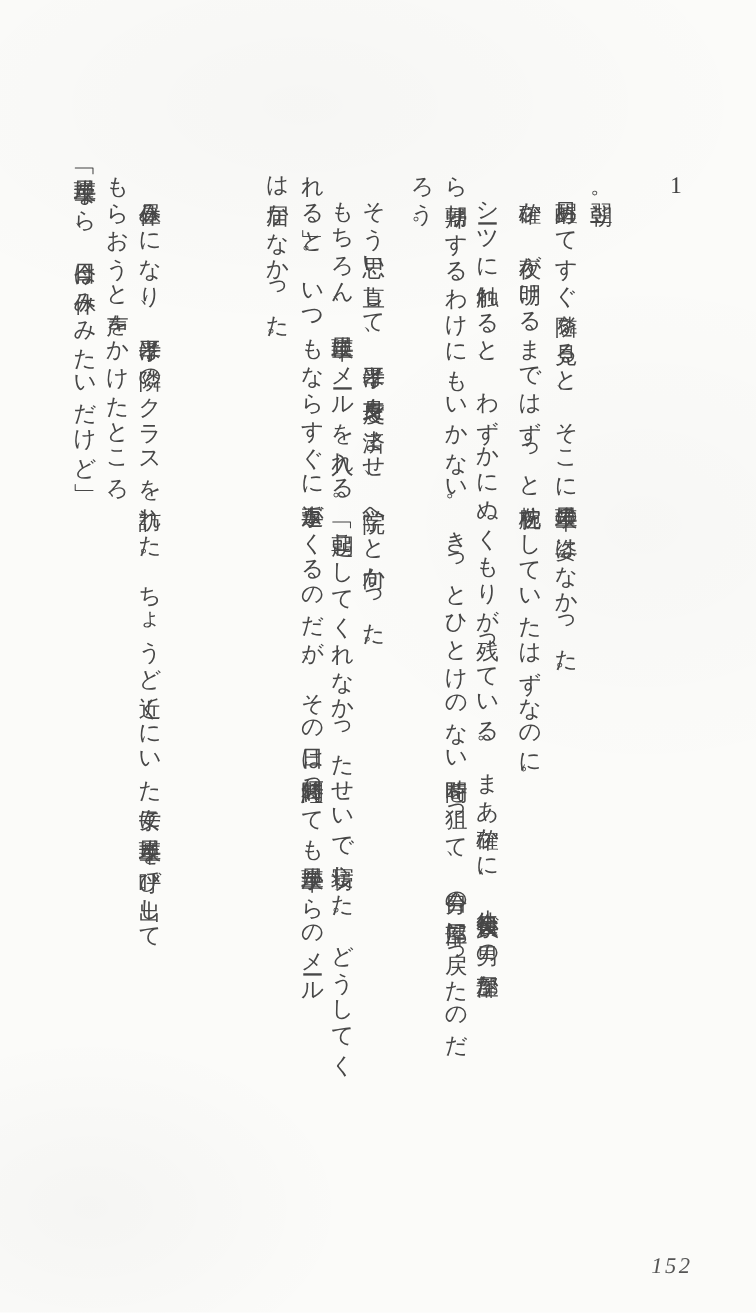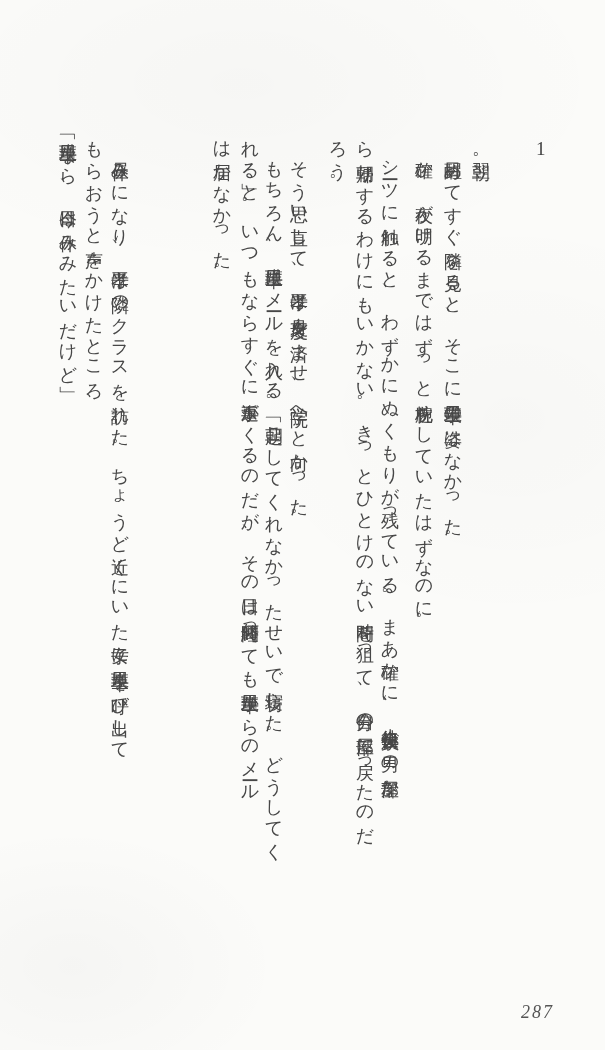--- a/index.html
+++ b/index.html
@@ -64,14 +64,14 @@
       <div class="col" style="left: 328px; top: 128px; color: rgb(71, 71, 71);">ろう。</div>
       <div class="col" style="left: 289px; top: 148px; color: rgb(71, 71, 71);">そう思い直して、孝平は身支度を済ませ、学院へと向かった。</div>
       <div class="col" style="left: 264px; top: 148px; color: rgb(71, 71, 71);">もちろん、瑛里華にメールを入れる。「朝起こしてくれなかったせいで寝坊した。どうしてく</div>
       <div class="col" style="left: 240px; top: 128px; color: rgb(71, 71, 71);">れる」と。いつもならすぐに返事がくるのだが、その日は何時間経っても瑛里華からのメール</div>
       <div class="col" style="left: 212px; top: 128px; color: rgb(71, 71, 71);">は届かなかった。</div>
       <div class="col" style="left: 110px; top: 148px; color: rgb(71, 71, 71);">昼休みになり、孝平は隣のクラスを訪れた。ちょうど近くにいた女子に瑛里華を呼び出して</div>
       <div class="col" style="left: 84px; top: 128px; color: rgb(71, 71, 71);">もらおうと声をかけたところ、</div>
       <div class="col" style="left: 58px; top: 128px; color: rgb(71, 71, 71);">「瑛里華なら、今日は休みみたいだけど」</div>
     </div>
 
-  <div class="page-number">287</div>
+  <div class="page-number">152</div>
 </div>
 
 </body></html>

